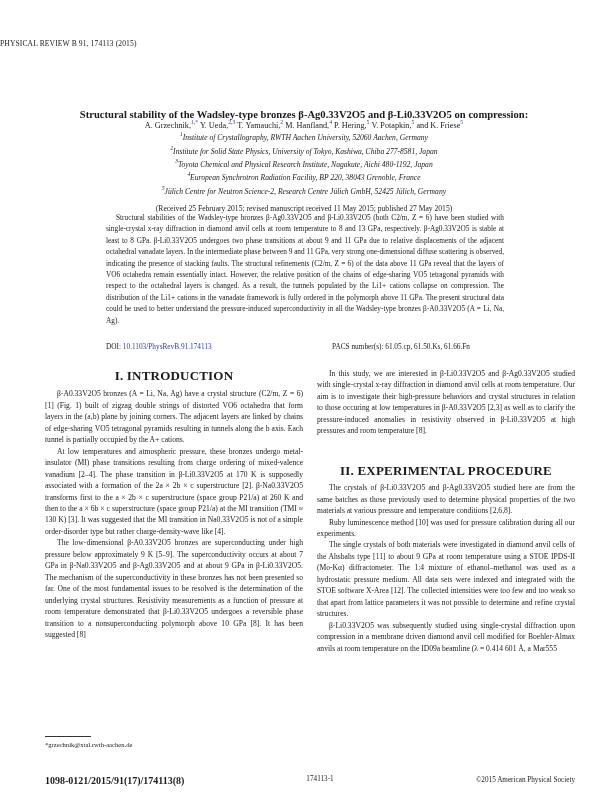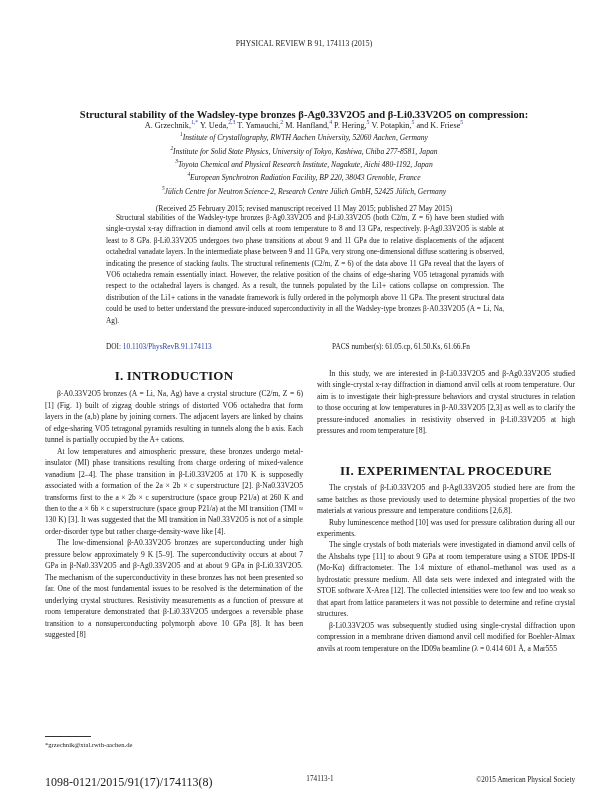--- a/index.html
+++ b/index.html
@@ -1,35 +1,35 @@
 <!DOCTYPE html>
 <html><head>
 <meta charset="utf-8">
 <style>
   html, body { margin: 0; padding: 0; background: #ffffff; }
   body { width: 608px; height: 810px; position: relative; overflow: hidden;
          font-family: "Liberation Serif", "DejaVu Serif", serif; color: #1a1a1a; }
   .abs { position: absolute; }
-  .journal { top: 39px; left: 0; width: 608px; text-align: center; font-size: 7.6px; letter-spacing: 0.1px; }
+  .journal { top: 39px; left: 0; width: 608px; text-align: left; font-size: 7.6px; letter-spacing: 0.1px; }
   .title { top: 67px; left: 30px; width: 548px; text-align: center; font-weight: bold; font-size: 10.6px; line-height: 15.3px; margin-top: 40px; }
   .authors { top: 120px; left: 40px; width: 528px; text-align: center; font-size: 8.2px; line-height: 11px; }
   .affil { left: 40px; width: 528px; text-align: center; font-size: 7.6px; font-style: italic; line-height: 10.3px; }
   .received { top: 204px; left: 40px; width: 528px; text-align: center; font-size: 7.6px; }
   .abstract { top: 212px; left: 106px; width: 398px; font-size: 7.3px; line-height: 11.4px; text-align: justify; text-indent: 10px; }
   .doi { top: 342px; left: 106px; font-size: 7.3px; }
   .pacs { top: 342px; left: 332px; font-size: 7.3px; }
   a, .link { color: #2b3fa8; text-decoration: none; }
   .sec-head { font-weight: bold; font-size: 13px; letter-spacing: 0.2px; text-align: center; }
   .col { font-size: 7.6px; line-height: 11.45px; text-align: justify; }
   .col p { margin: 0; text-indent: 12px; }
   .left-col { top: 385px; left: 45px; width: 258px; }
   .right-col { top: 368px; left: 317px; width: 258px; }
   .footnote-rule { top: 736px; left: 45px; width: 46px; border-top: 0.8px solid #333; }
   .footnote { top: 741px; left: 45px; font-size: 6.6px; }
-  .footer-l { top: 775px; left: 45px; font-size: 12px; }
+  .footer-l { top: 775px; left: 45px; font-size: 10px; font-weight: bold; }
   .footer-c { top: 775px; left: 16px; width: 608px; text-align: center; font-size: 7.2px; }
   .footer-r { top: 776px; right: 33px; font-size: 7.2px; }
   sub, sup { font-size: 70%; line-height: 0; }
 </style>
 </head>
 <body>
 
 <div class="abs journal">PHYSICAL REVIEW B 91, 174113 (2015)</div>
 
 <div class="abs title">

